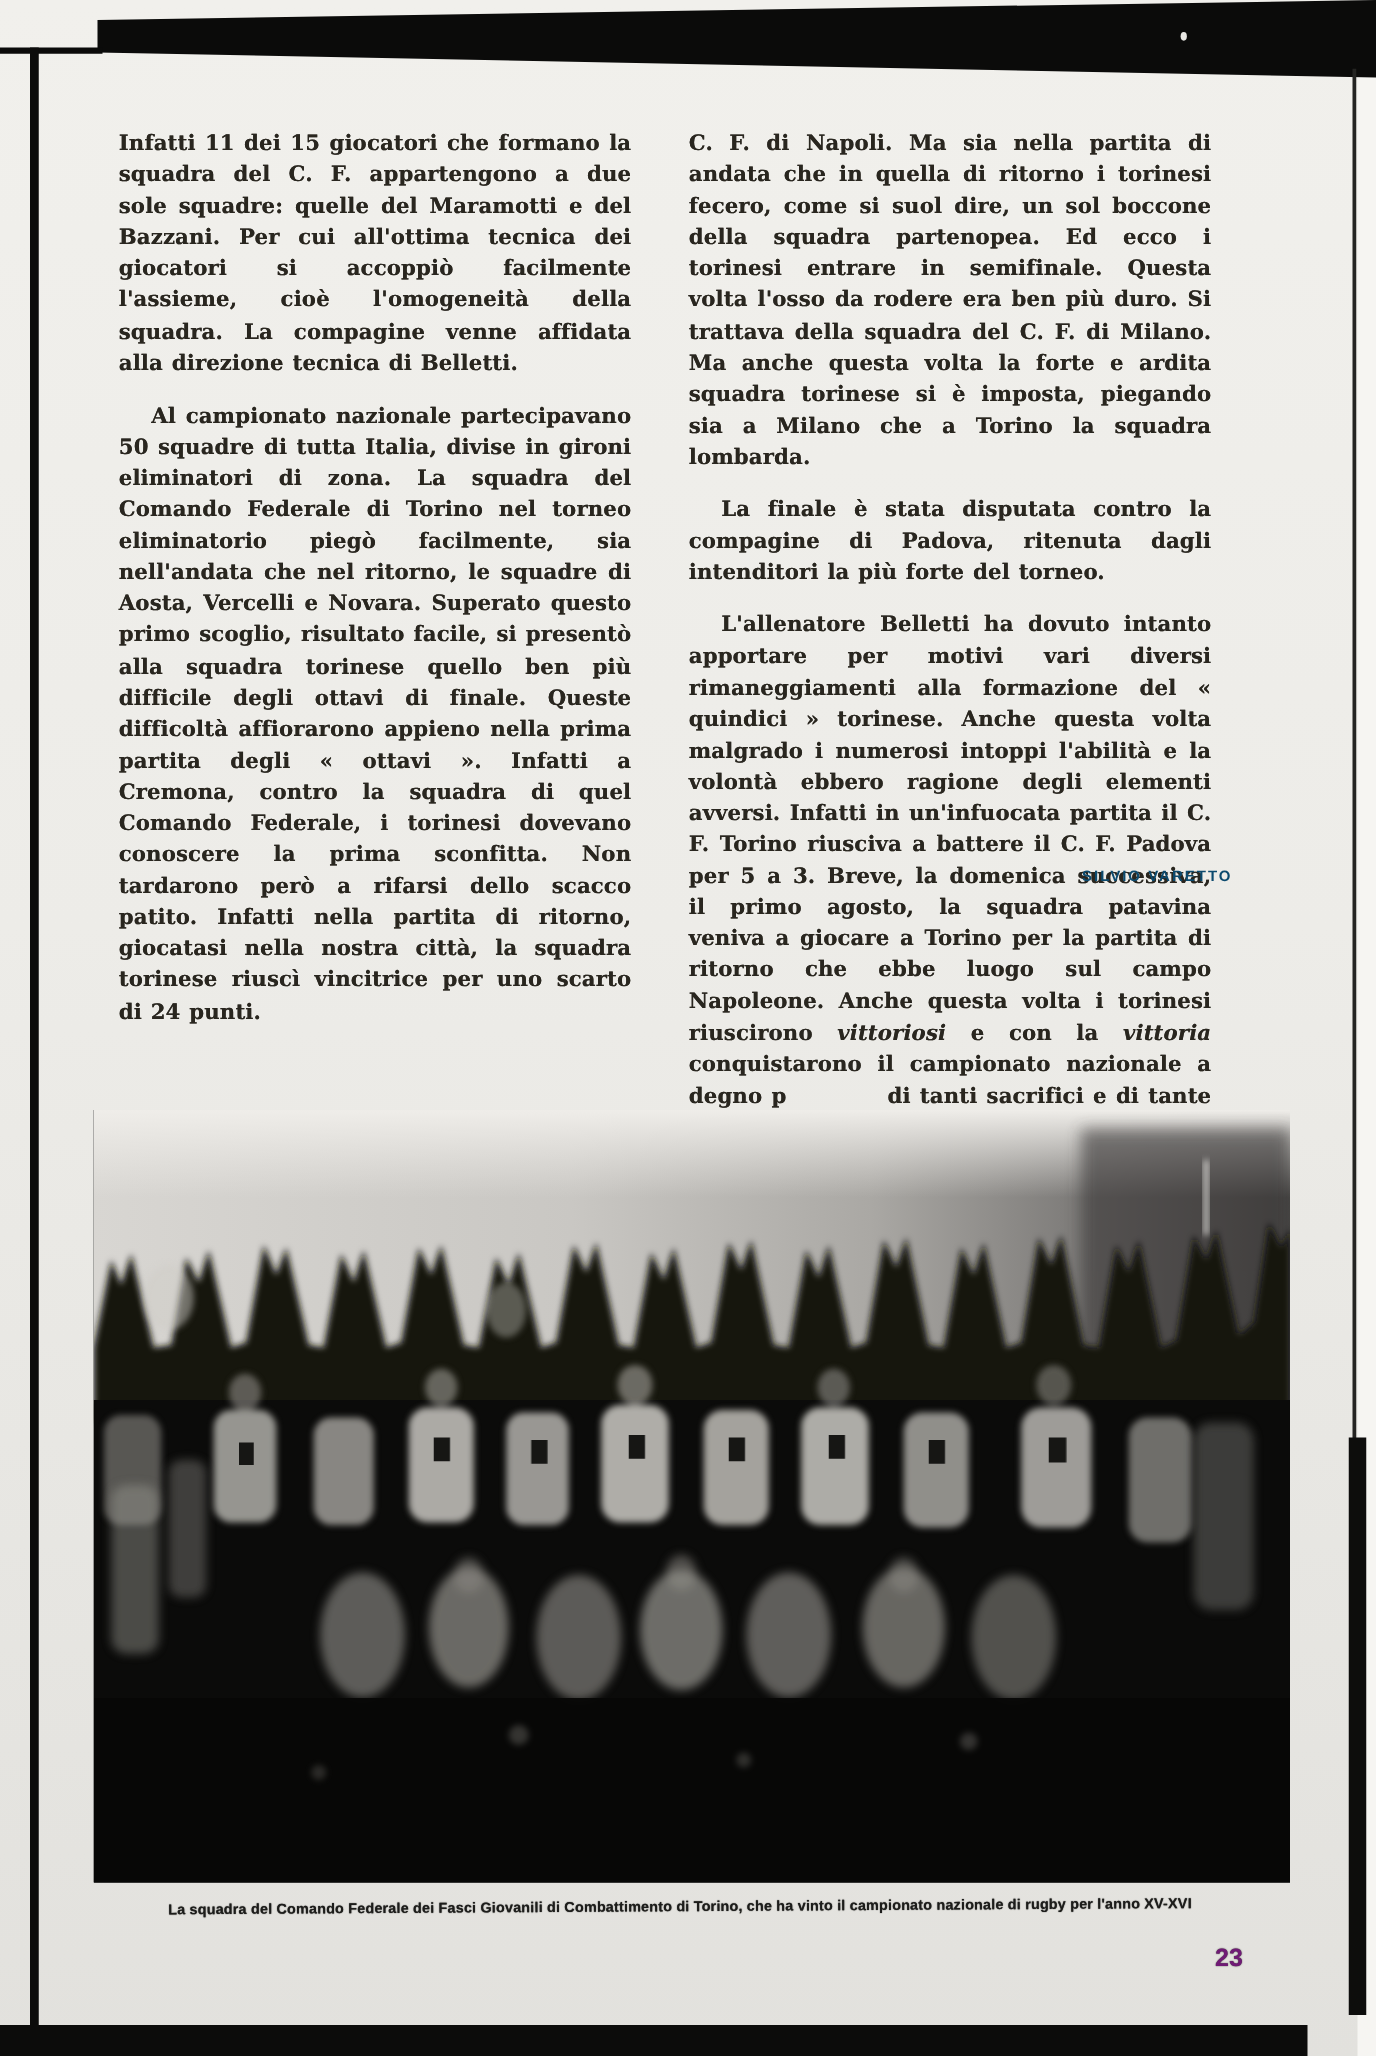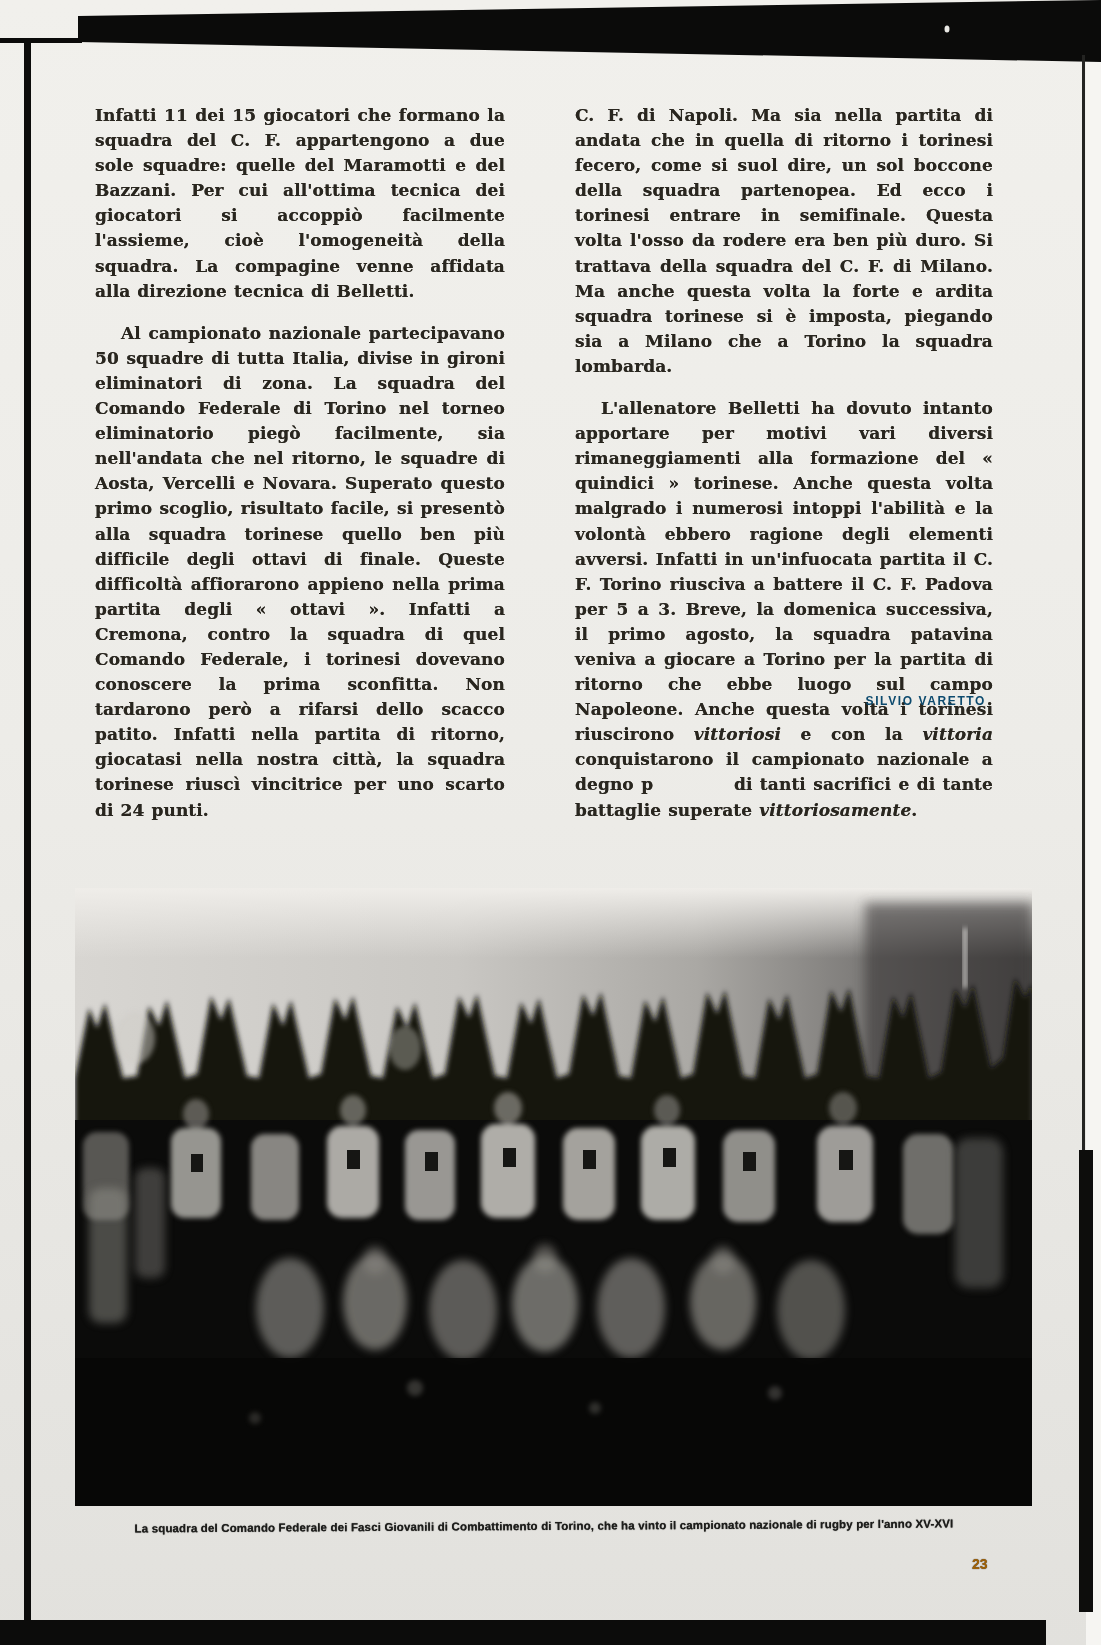--- a/index.html
+++ b/index.html
@@ -15,52 +15,53 @@
   .left-rule{position:absolute;left:24px;top:38px;width:7px;height:1596px;background:#0c0c0b;}
   .bottom-bar{position:absolute;left:0;top:1620px;width:1046px;height:25px;background:#0c0c0b;}
   .right-rule-thin{position:absolute;left:1082px;top:55px;width:3px;height:1100px;background:#242422;}
   .right-rule-thick{position:absolute;left:1079px;top:1150px;width:14px;height:462px;background:#0d0d0c;}
   
   .col{position:absolute;top:86px;color:#29261f;
        font:700 17px/25.1px "DejaVu Serif",serif;
        text-align:justify;word-spacing:1px;letter-spacing:.1px;
        text-shadow:0 0 .5px rgba(40,36,30,.8);}
   .col-left{left:78px;width:444px;}
-  .col-right{left:558px;width:452px;}
+  .col-right{left:534px;width:452px;}
   .para{margin:17px;}
   .para.indent{text-indent:26px;}
   .para em{}
   .para .faded{opacity:.12;}
   .byline{position:absolute;left:534px;top:694px;width:452px;text-align:right;
           font-family:"Liberation Sans",sans-serif;font-weight:700;font-size:12px;
           letter-spacing:1.6px;color:#0c4a6e;}
   
   .photo{position:absolute;left:75px;top:888px;width:957px;height:618px;background:#0a0a09;}
   .photo svg{display:block;}
   .caption{position:absolute;left:88px;top:1520px;width:912px;text-align:center;
            font-family:"Liberation Sans",sans-serif;font-weight:700;font-size:11.5px;
            letter-spacing:.15px;color:#1d1d1b;transform:rotate(-.35deg);
            text-shadow:0 0 .9px rgba(25,25,23,.95);}
   .page-number{position:absolute;left:972px;top:1556px;
-           font-family:"Liberation Sans",sans-serif;font-weight:700;font-size:14px;color:#a16207;
+           font-family:"Liberation Sans",sans-serif;font-weight:700;font-size:20px;color:#701a75;
            text-shadow:0 0 1px rgba(10,10,10,.9);}
 </style>
 </head>
 <body>
 
 <div class="scan">
 
   <div class="right-margin-strip"></div>
 
   <div class="col col-left" id="left-col">
       <p class="para"><span>Infatti 11 dei 15 giocatori che formano la squadra del C. F. appartengono a due sole squadre: quelle del Maramotti e del Bazzani. Per cui all'ottima tecnica dei giocatori si accoppiò facilmente l'assieme, cioè l'omogeneità della squadra. La compagine venne affidata alla direzione tecnica di Belletti.</span></p>
       <p class="para indent"><span>Al campionato nazionale partecipavano 50 squadre di tutta Italia, divise in gironi eliminatori di zona. La squadra del Comando Federale di Torino nel torneo eliminatorio piegò facilmente, sia nell'andata che nel ritorno, le squadre di Aosta, Vercelli e Novara. Superato questo primo scoglio, risultato facile, si presentò alla squadra torinese quello ben più difficile degli ottavi di finale. Queste difficoltà affiorarono appieno nella prima partita degli « ottavi ». Infatti a Cremona, contro la squadra di quel Comando Federale, i torinesi dovevano conoscere la prima sconfitta. Non tardarono però a rifarsi dello scacco patito. Infatti nella partita di ritorno, giocatasi nella nostra città, la squadra torinese riuscì vincitrice per uno scarto di 24 punti.</span></p>
     </div>
   <div class="col col-right" id="right-col">
       <p class="para"><span>C. F. di Napoli. Ma sia nella partita di andata che in quella di ritorno i torinesi fecero, come si suol dire, un sol boccone della squadra partenopea. Ed ecco i torinesi entrare in semifinale. Questa volta l'osso da rodere era ben più duro. Si trattava della squadra del C. F. di Milano. Ma anche questa volta la forte e ardita squadra torinese si è imposta, piegando sia a Milano che a Torino la squadra lombarda.</span></p>
+      <p class="para indent"><span>La finale è stata disputata contro la compagine di Padova, ritenuta dagli intenditori la più forte del torneo.</span></p>
       <p class="para indent"><span>L'allenatore Belletti ha dovuto intanto apportare per motivi vari diversi rimaneggiamenti alla formazione del « quindici » torinese. Anche questa volta malgrado i numerosi intoppi l'abilità e la volontà ebbero ragione degli elementi avversi. Infatti in un'infuocata partita il C. F. Torino riusciva a battere il C. F. Padova per 5 a 3. Breve, la domenica successiva, il primo agosto, la squadra patavina veniva a giocare a Torino per la partita di ritorno che ebbe luogo sul campo Napoleone. Anche questa volta i torinesi riuscirono </span><em>vittoriosi</em><span> e con la </span><em>vittoria</em><span> conquistarono il campionato nazionale a degno p</span><span class="faded">&nbsp;&nbsp;&nbsp;&nbsp;&nbsp;&nbsp;&nbsp;&nbsp;&nbsp;&nbsp;</span><span> di tanti sacrifici e di tante battaglie superate </span><em>vittoriosamente</em><span>.</span></p>
     </div>
 
   <div class="byline">SILVIO VARETTO</div>
 
   <div class="photo">
     <svg width="957" height="618" viewBox="0 0 957 618" xmlns="http://www.w3.org/2000/svg">
       <defs>
         <linearGradient id="sky" x1="0" y1="0" x2="1" y2="0">
           <stop offset="0" stop-color="#d8d6d2"></stop>

